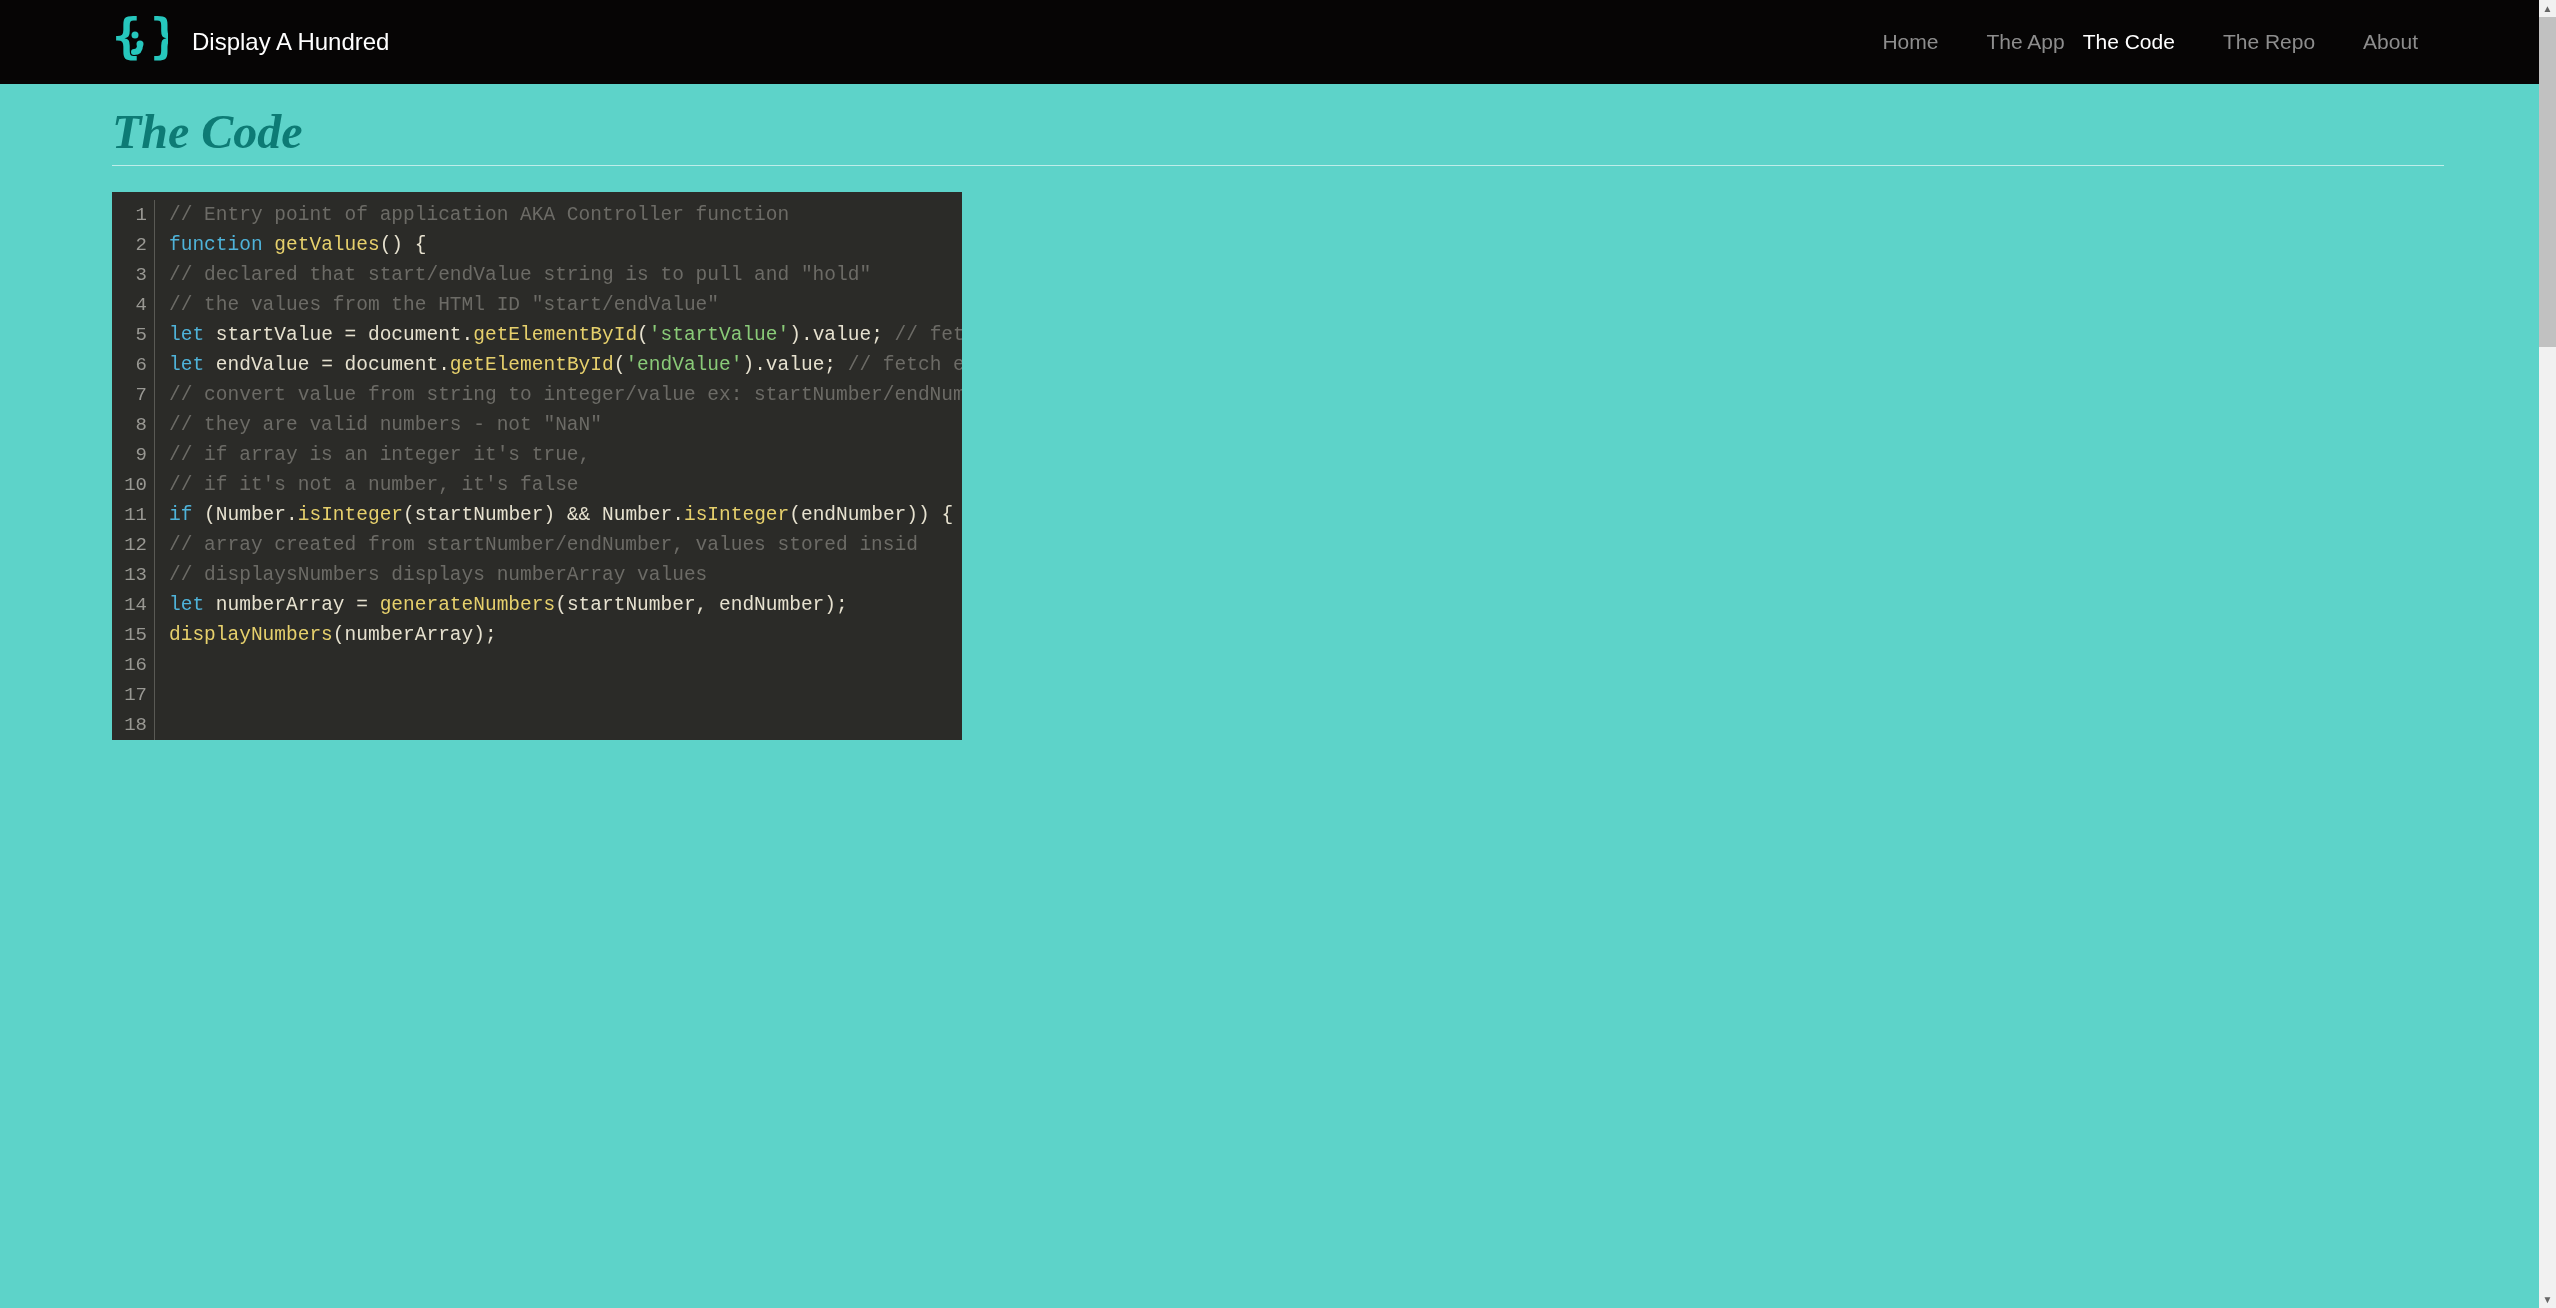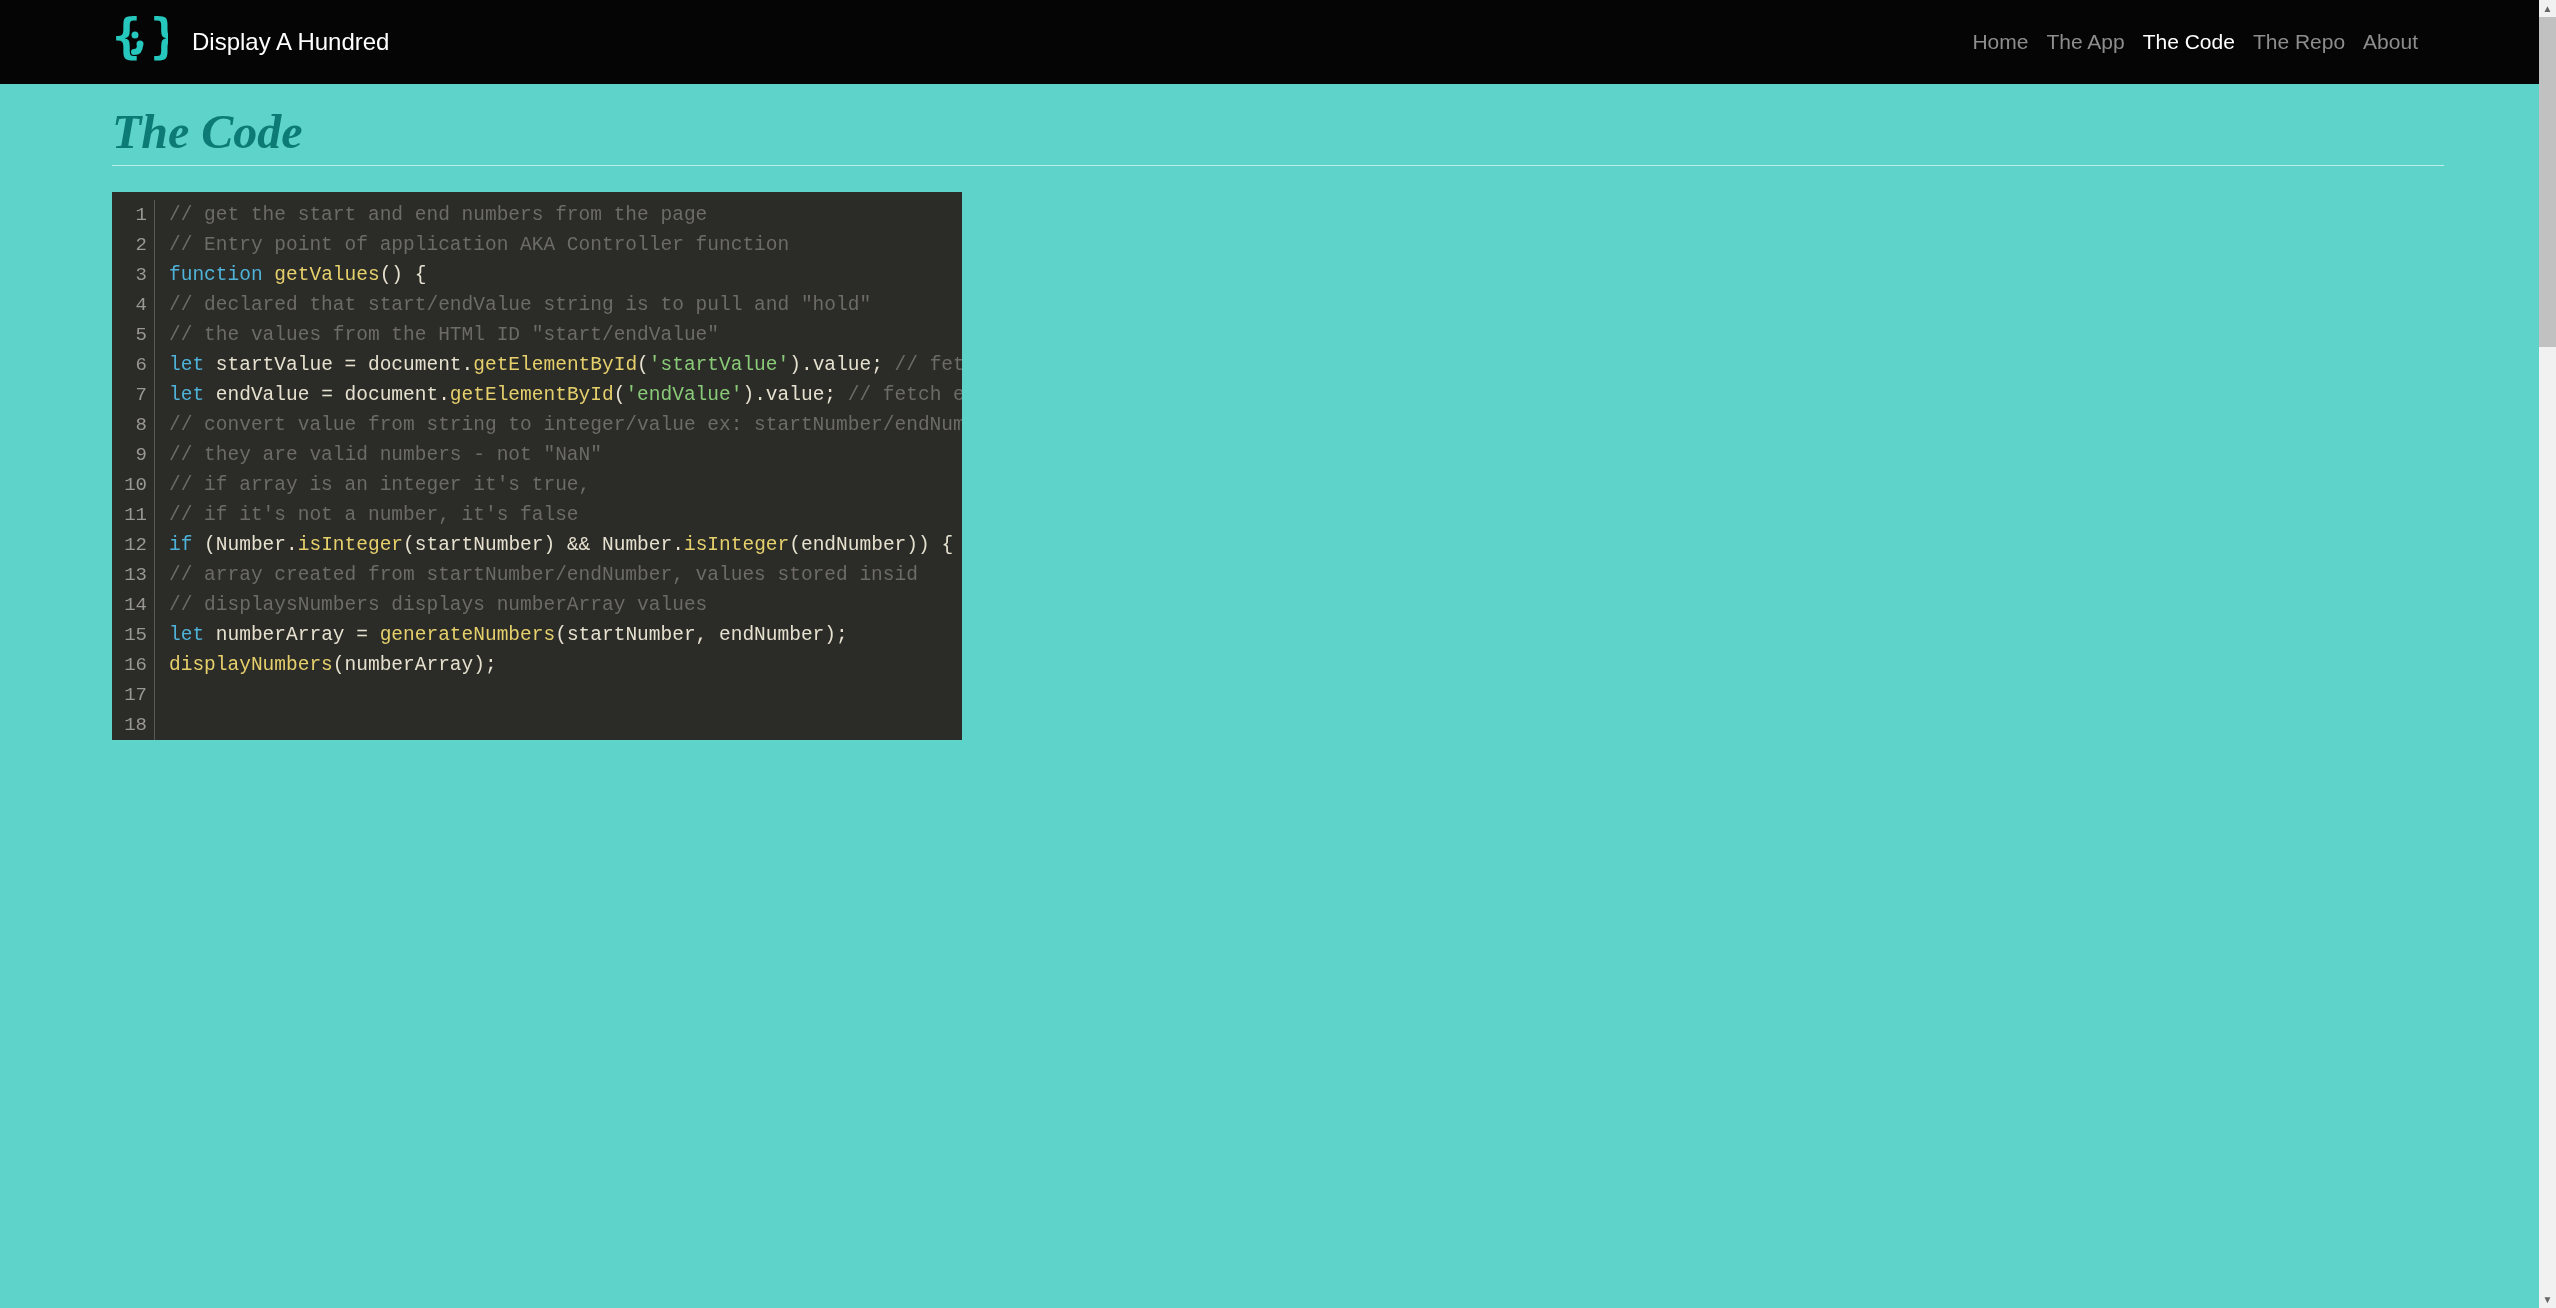--- a/index.html
+++ b/index.html
@@ -50,20 +50,21 @@
     }
 
     .nav-link {
       font-size: 21px;
       text-decoration: none;
       cursor: pointer;
     }
 
     .nav-link.inactive {
       color: #8d8d8d;
+      margin-left: 30px;
     }
 
     .nav-link.active {
       color: #fff;
     }
 
     .content {
       padding: 20px 112px 0 112px;
     }
 
@@ -209,21 +210,20 @@
         <div class="gutter-line">11</div>
         <div class="gutter-line">12</div>
         <div class="gutter-line">13</div>
         <div class="gutter-line">14</div>
         <div class="gutter-line">15</div>
         <div class="gutter-line">16</div>
         <div class="gutter-line">17</div>
         <div class="gutter-line">18</div>
       </div>
     <div class="code-lines" id="codelines">
-        <div class="code-line"><span class="tok-comment">// get the start and end numbers from the page</span></div>
         <div class="code-line"><span class="tok-comment">// Entry point of application AKA Controller function</span></div>
         <div class="code-line"><span class="tok-keyword">function</span><span class="tok-plain"> </span><span class="tok-func">getValues</span><span class="tok-paren">() {</span></div>
         <div class="code-line"><span class="tok-comment">// declared that start/endValue string is to pull and "hold"</span></div>
         <div class="code-line"><span class="tok-comment">// the values from the HTMl ID "start/endValue"</span></div>
         <div class="code-line"><span class="tok-plain">    </span><span class="tok-keyword">let</span><span class="tok-plain"> startValue = document.</span><span class="tok-func">getElementById</span><span class="tok-paren">(</span><span class="tok-string">'startValue'</span><span class="tok-paren">)</span><span class="tok-plain">.value; </span><span class="tok-comment">// fetc</span></div>
         <div class="code-line"><span class="tok-plain">    </span><span class="tok-keyword">let</span><span class="tok-plain"> endValue = document.</span><span class="tok-func">getElementById</span><span class="tok-paren">(</span><span class="tok-string">'endValue'</span><span class="tok-paren">)</span><span class="tok-plain">.value; </span><span class="tok-comment">// fetch e</span></div>
         <div class="code-line"><span class="tok-comment">// convert value from string to integer/value ex: startNumber/endNumber</span></div>
         <div class="code-line"><span class="tok-comment">// they are valid numbers - not "NaN"</span></div>
         <div class="code-line"><span class="tok-comment">// if array is an integer it's true,</span></div>
         <div class="code-line"><span class="tok-comment">// if it's not a number, it's false</span></div>

